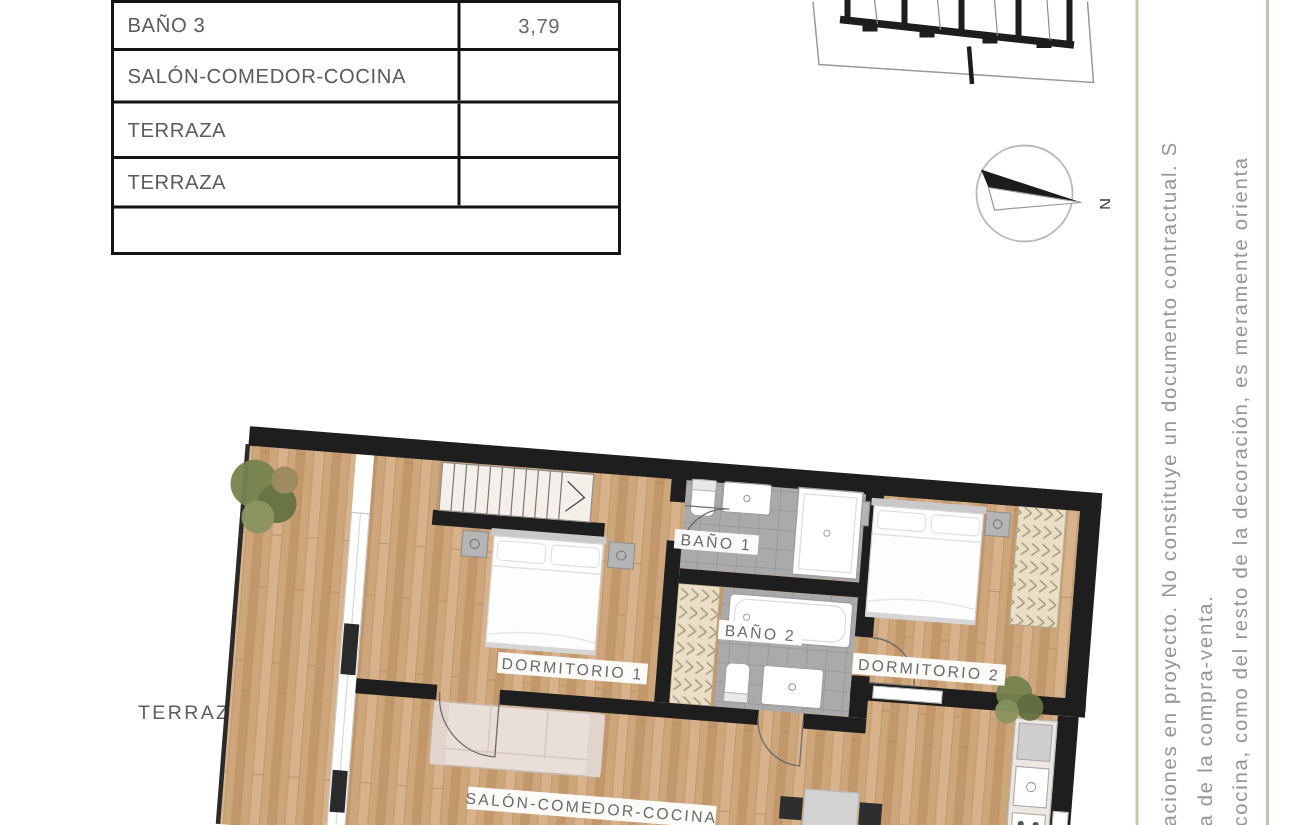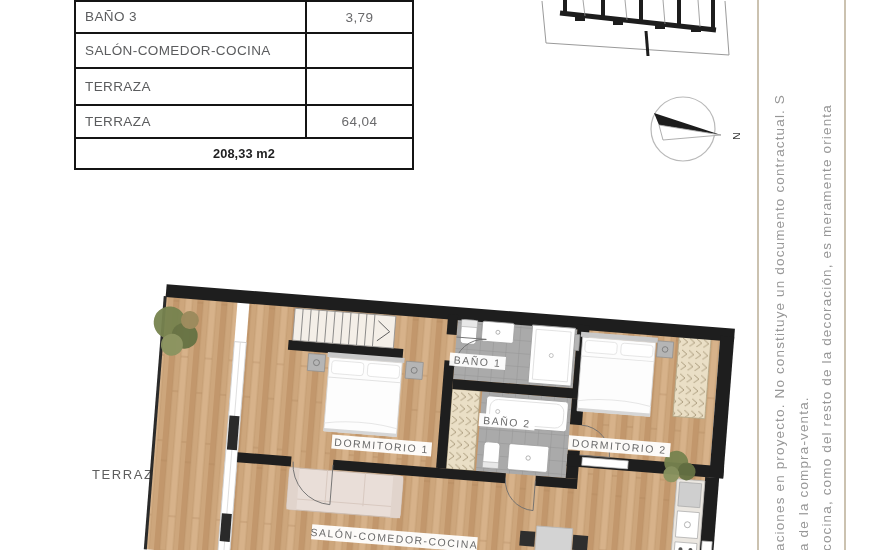--- a/index.html
+++ b/index.html
@@ -38,24 +38,22 @@
     <div class="val">3,79</div>
   </div>
   <div class="tr h33">
     <div class="lbl">SALÓN-COMEDOR-COCINA</div>
   </div>
   <div class="tr h35">
     <div class="lbl">TERRAZA</div>
   </div>
   <div class="tr h31">
     <div class="lbl">TERRAZA</div>
-    <div class="val">64,04</div>
   </div>
   <div class="tr b h29">
-    <div class="val">208,33 m2</div>
   </div>
 </div>
 
 <svg style="position:absolute;left:533px;top:0;" width="205" height="62" viewBox="0 0 205 62">
   <path d="M9,1 L13,43 L196,55 L192,1" fill="none" stroke="#9a9a9a" stroke-width="1"></path>
   <g stroke="#1d1d1d">
     <path d="M27,13 L183,30" stroke-width="5" fill="none"></path>
     <rect x="30" y="0" width="4" height="14" fill="#1d1d1d" stroke="none"></rect>
     <rect x="68" y="0" width="4" height="17" fill="#1d1d1d" stroke="none"></rect>
     <rect x="106" y="0" width="4" height="21" fill="#1d1d1d" stroke="none"></rect>

